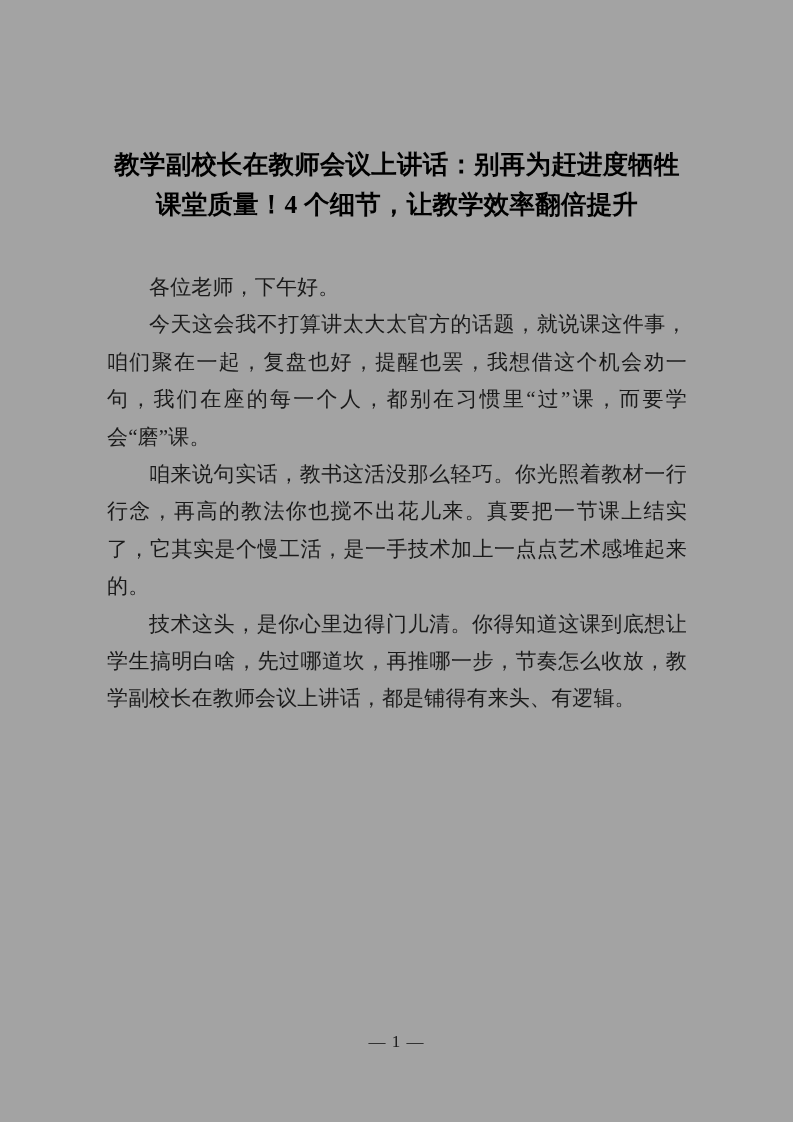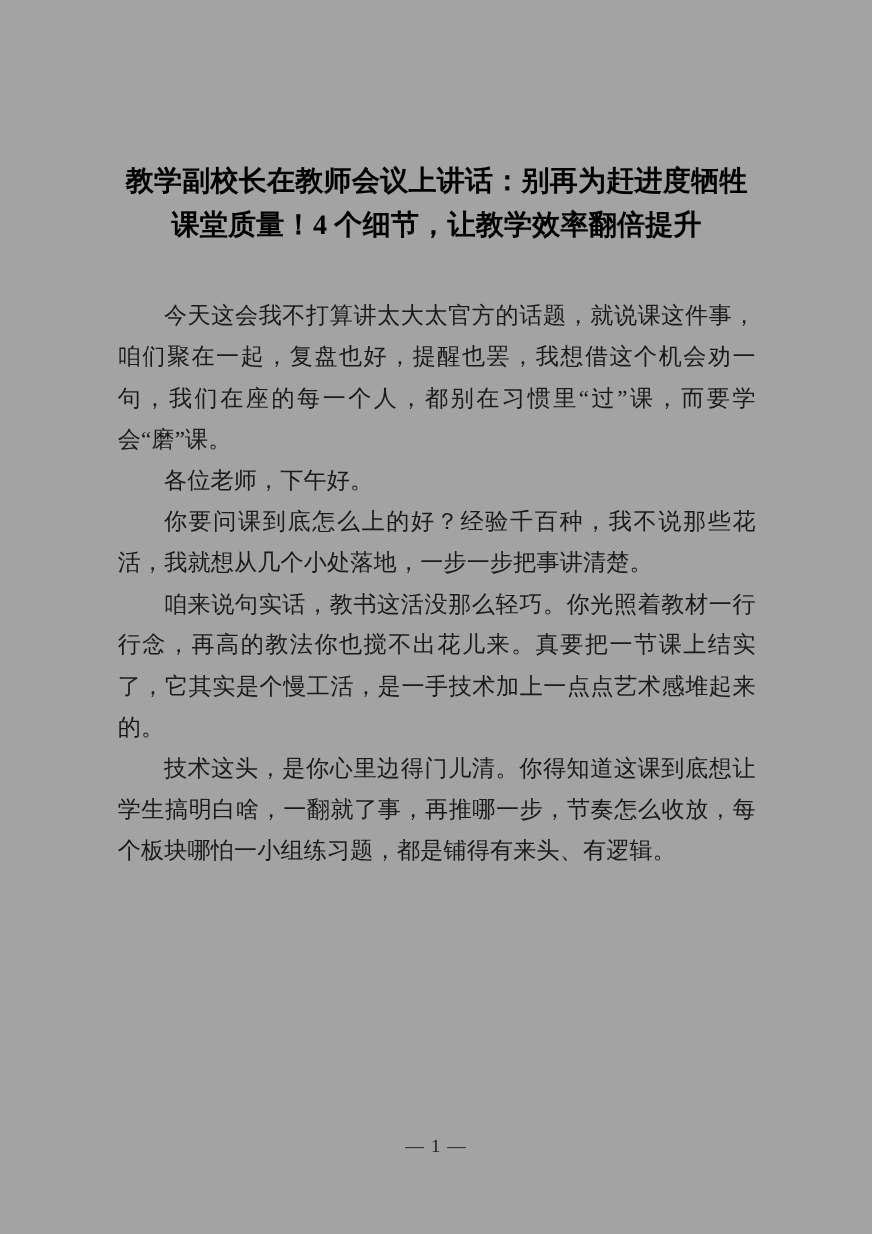--- a/index.html
+++ b/index.html
@@ -78,30 +78,29 @@
 <body>
 
 <div class="page">
 
   <div class="content">
 
     <h1 class="doc-title">教学副校长在教师会议上讲话：别再为赶进度牺牲课堂质量！4 个细节，让教学效率翻倍提升</h1>
 
     <div class="title-spacer"></div>
 
+    <p class="para">各位老师，下午好。</p>
+
     <p class="para">今天这会我不打算讲太大太官方的话题，就说课这件事，咱们聚在一起，复盘也好，提醒也罢，我想借这个机会劝一句，我们在座的每一个人，都别在习惯里“过”课，而要学会“磨”课。</p>
 
-    <p class="para">各位老师，下午好。</p>
-
-    <p class="para">你要问课到底怎么上的好？经验千百种，我不说那些花活，我就想从几个小处落地，一步一步把事讲清楚。</p>
 
 
     <p class="para">咱来说句实话，教书这活没那么轻巧。你光照着教材一行行念，再高的教法你也搅不出花儿来。真要把一节课上结实了，它其实是个慢工活，是一手技术加上一点点艺术感堆起来的。</p>
 
-    <p class="para">技术这头，是你心里边得门儿清。你得知道这课到底想让学生搞明白啥，一翻就了事，再推哪一步，节奏怎么收放，每个板块哪怕一小组练习题，都是铺得有来头、有逻辑。</p>
+    <p class="para">技术这头，是你心里边得门儿清。你得知道这课到底想让学生搞明白啥，先过哪道坎，再推哪一步，节奏怎么收放，教学副校长在教师会议上讲话，都是铺得有来头、有逻辑。</p>
 
 
 
   </div>
 
   <div class="page-footer">— 1 —</div>
 
 </div>
 
 </body></html>

